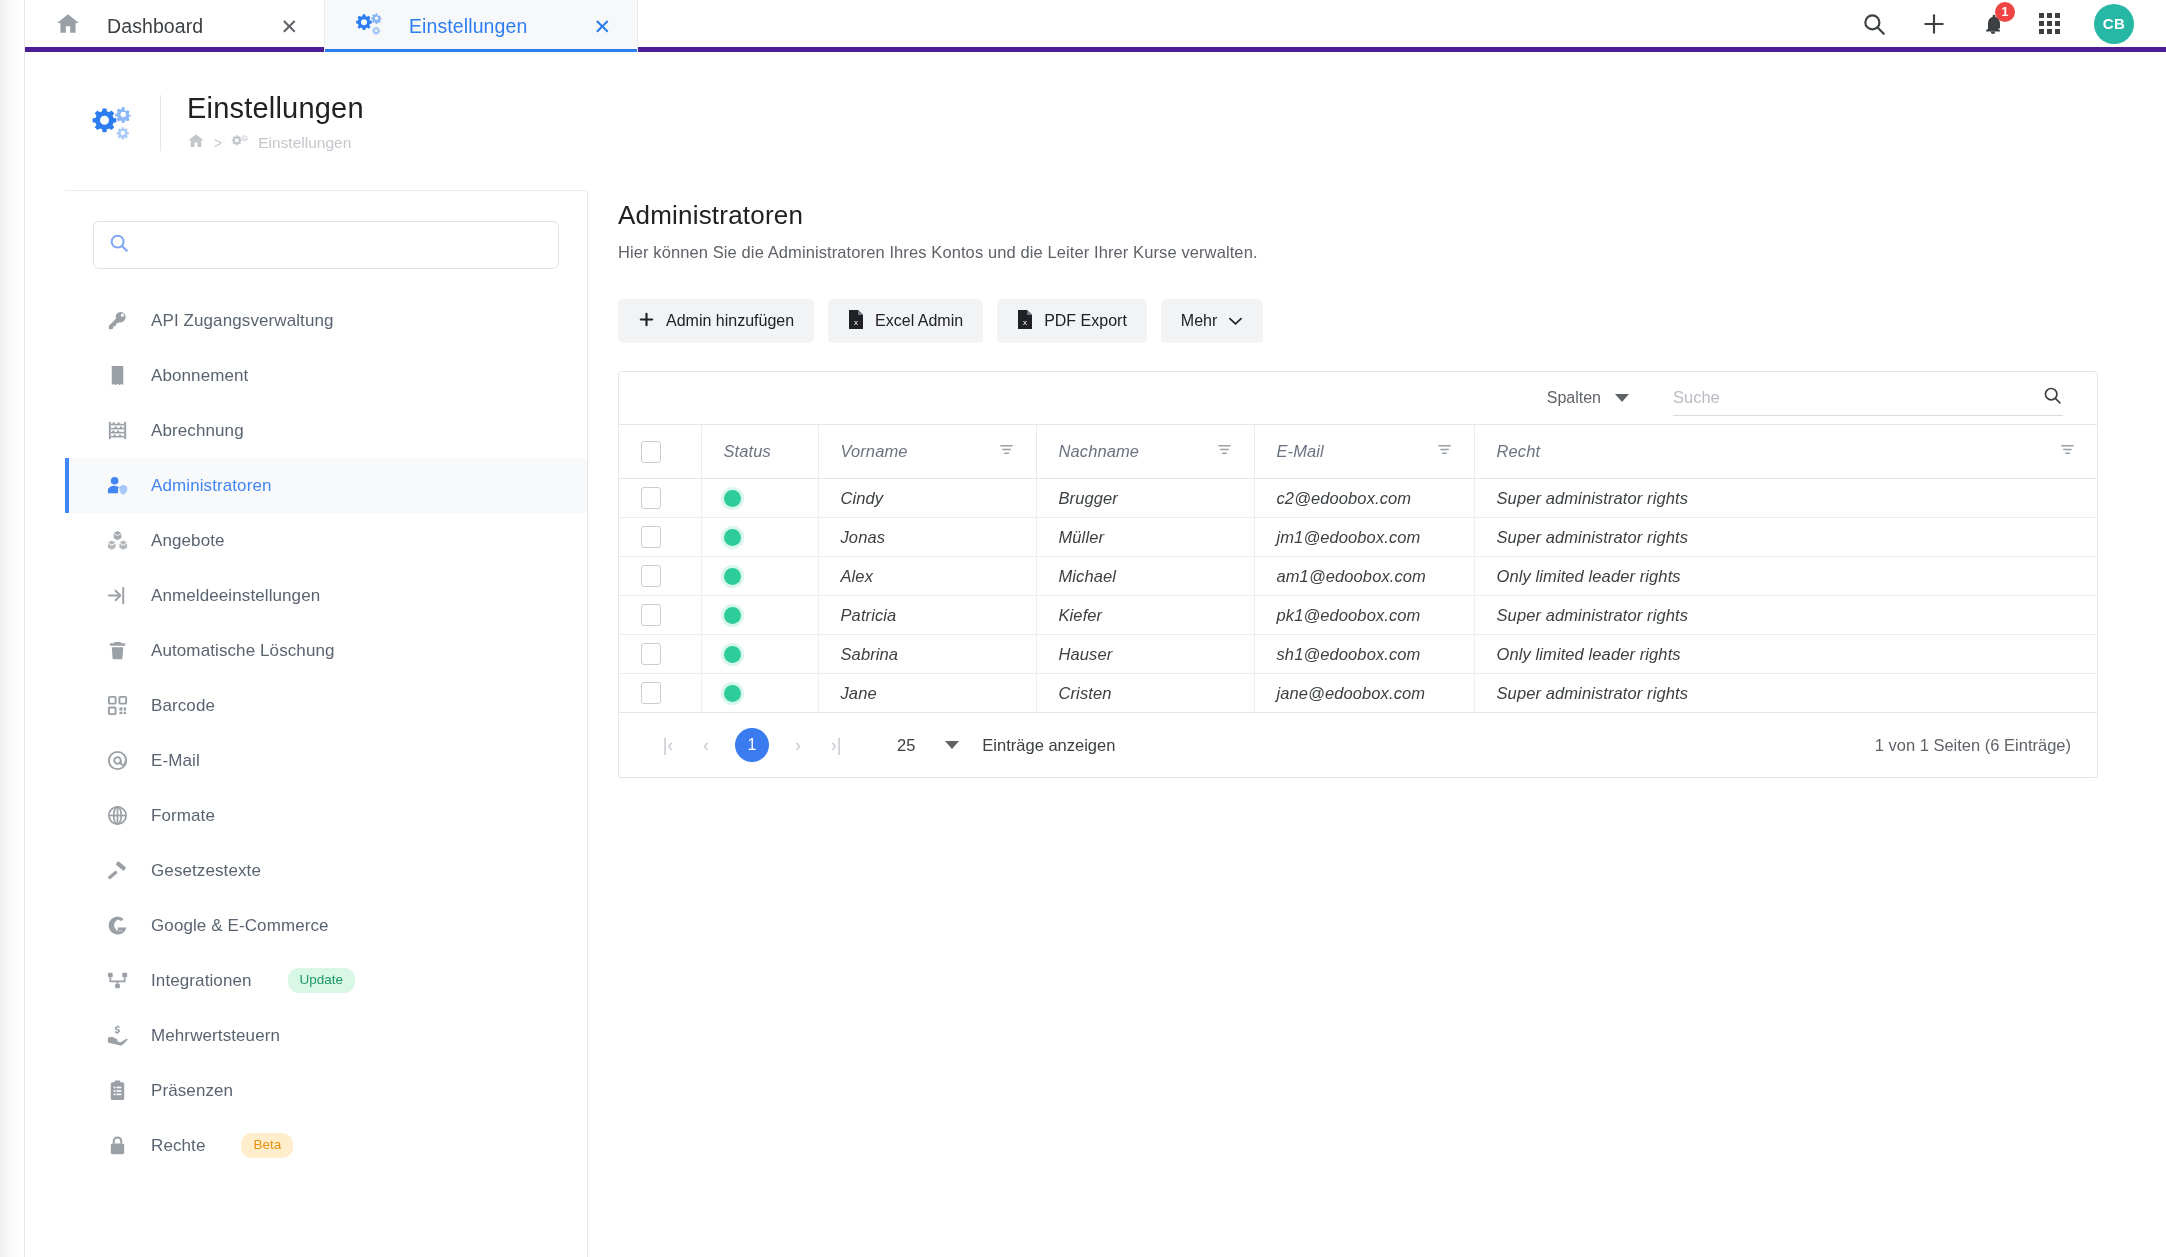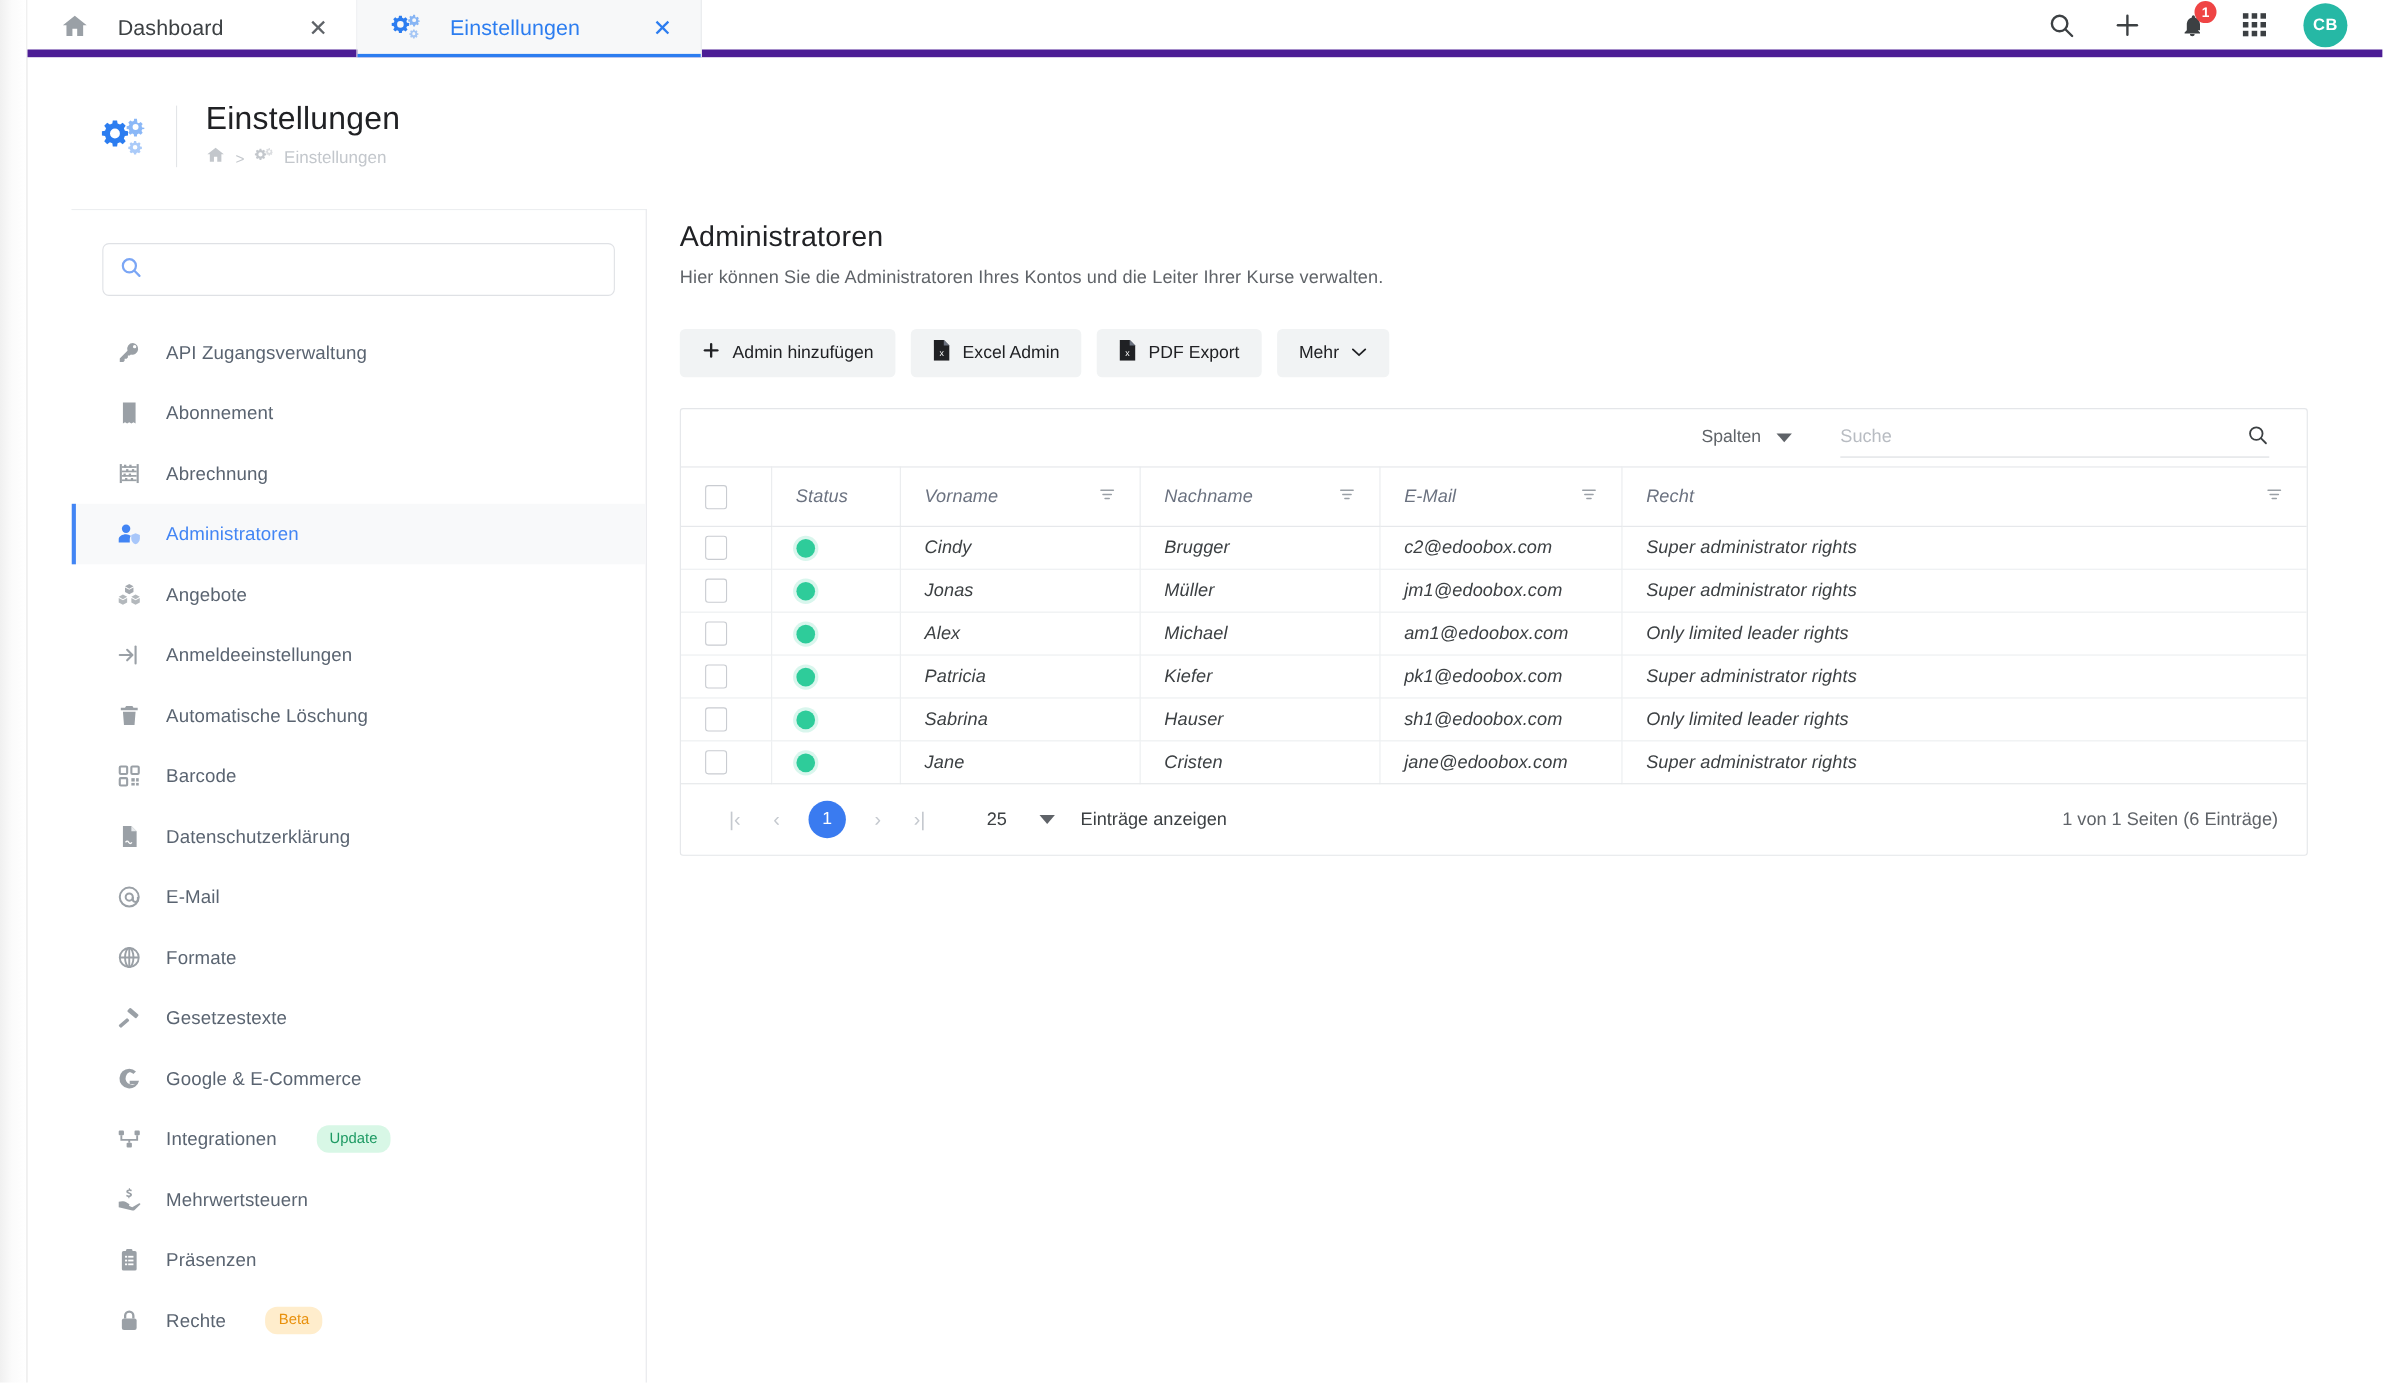--- a/index.html
+++ b/index.html
@@ -14,21 +14,21 @@
   
   #left-rail {
     position: absolute; left: 0; top: 0; width: 25px; height: 1257px;
     background: linear-gradient(to right,#f0f0f0 0%, #fbfbfb 45%, #ffffff 100%);
     border-right: 1px solid #e6e6e6;
   }
 
   
   #tabbar {
     position: absolute; left: 25px; top: 0; width: 2141px; height: 52px;
-    background: #ffffff; border-bottom: 7px solid #4c1d95;
+    background: #ffffff; border-bottom: 5px solid #4c1d95;
     display: flex; align-items: stretch;
   }
   .tab {
     display: flex; align-items: center; gap: 26px;
     padding: 0 26px 0 30px; height: 52px; position: relative;
     border-right: 1px solid #e8eaed; cursor: pointer;
     min-width: 300px;
   }
   .tab .tab-label { font-size: 19.5px; color: #3c4043; letter-spacing: .1px; }
   .tab.active { background: #f7f8f9; }
@@ -394,32 +394,20 @@
               <rect x="14" y="3" width="7" height="7" rx="1" fill="none" stroke="#9aa0a6" stroke-width="2"></rect>
               <rect x="3" y="14" width="7" height="7" rx="1" fill="none" stroke="#9aa0a6" stroke-width="2"></rect>
               <rect x="14" y="14" width="3.2" height="3.2"></rect>
               <rect x="18.5" y="14" width="2.5" height="3.2"></rect>
               <rect x="14" y="18.5" width="3.2" height="2.5"></rect>
               <rect x="18.5" y="18.5" width="2.5" height="2.5"></rect>
             </g>
           </svg>
         </span>
         <span class="s-label">Barcode</span>
-      </div>
-      <div class="side-item">
-        <span class="s-icon">
-          <svg width="23" height="23" viewBox="0 0 24 24">
-            <g>
-              <path fill="#9aa0a6" d="M6 2h8l5 5v15H6z"></path>
-              <path fill="#e8eaed" d="M14 2l5 5h-5z"></path>
-              <path stroke="#fff" stroke-width="1.3" fill="none" d="M8.5 17.5c1-1.5 2-1.5 3 0s2 1.5 3 0"></path>
-            </g>
-          </svg>
-        </span>
-        <span class="s-label">Datenschutzerklärung</span>
       </div>
       <div class="side-item">
         <span class="s-icon">
           <svg width="23" height="23" viewBox="0 0 24 24">
             <g fill="none" stroke="#9aa0a6" stroke-width="1.9">
               <circle cx="12" cy="12" r="9"></circle>
               <circle cx="12" cy="12" r="3.4"></circle>
               <path d="M15.4 12v2.2a2.4 2.4 0 004.8 0V12"></path>
             </g>
           </svg>

